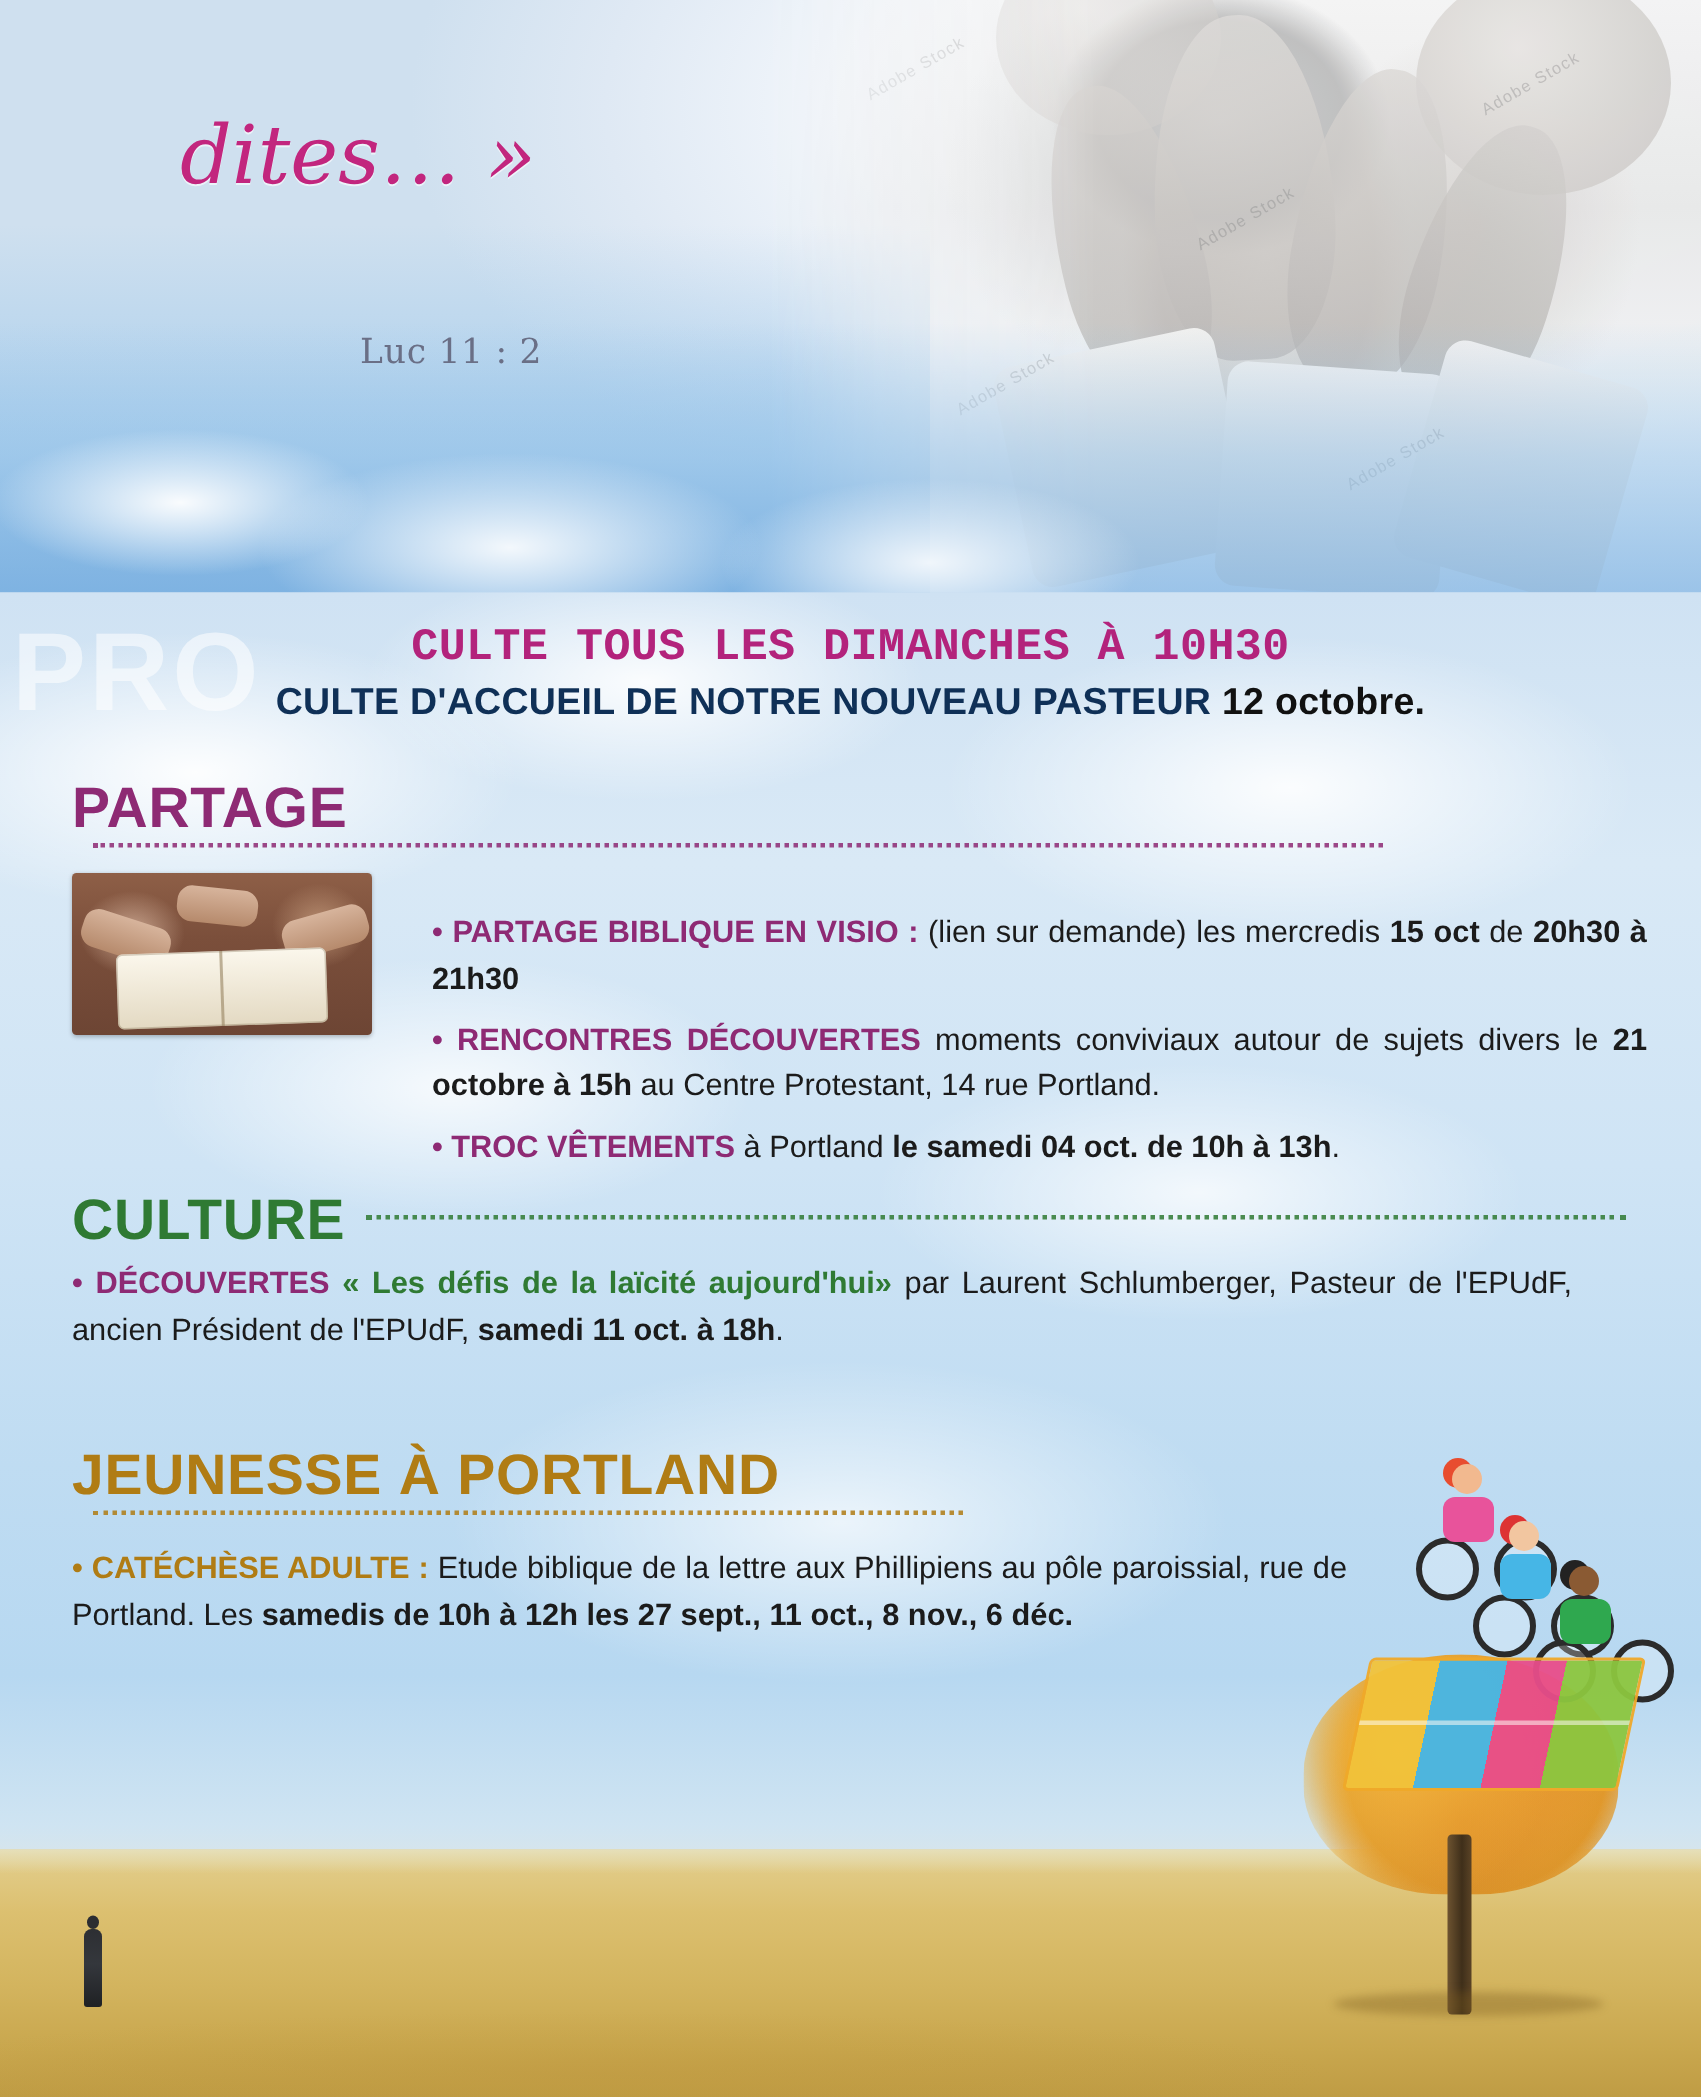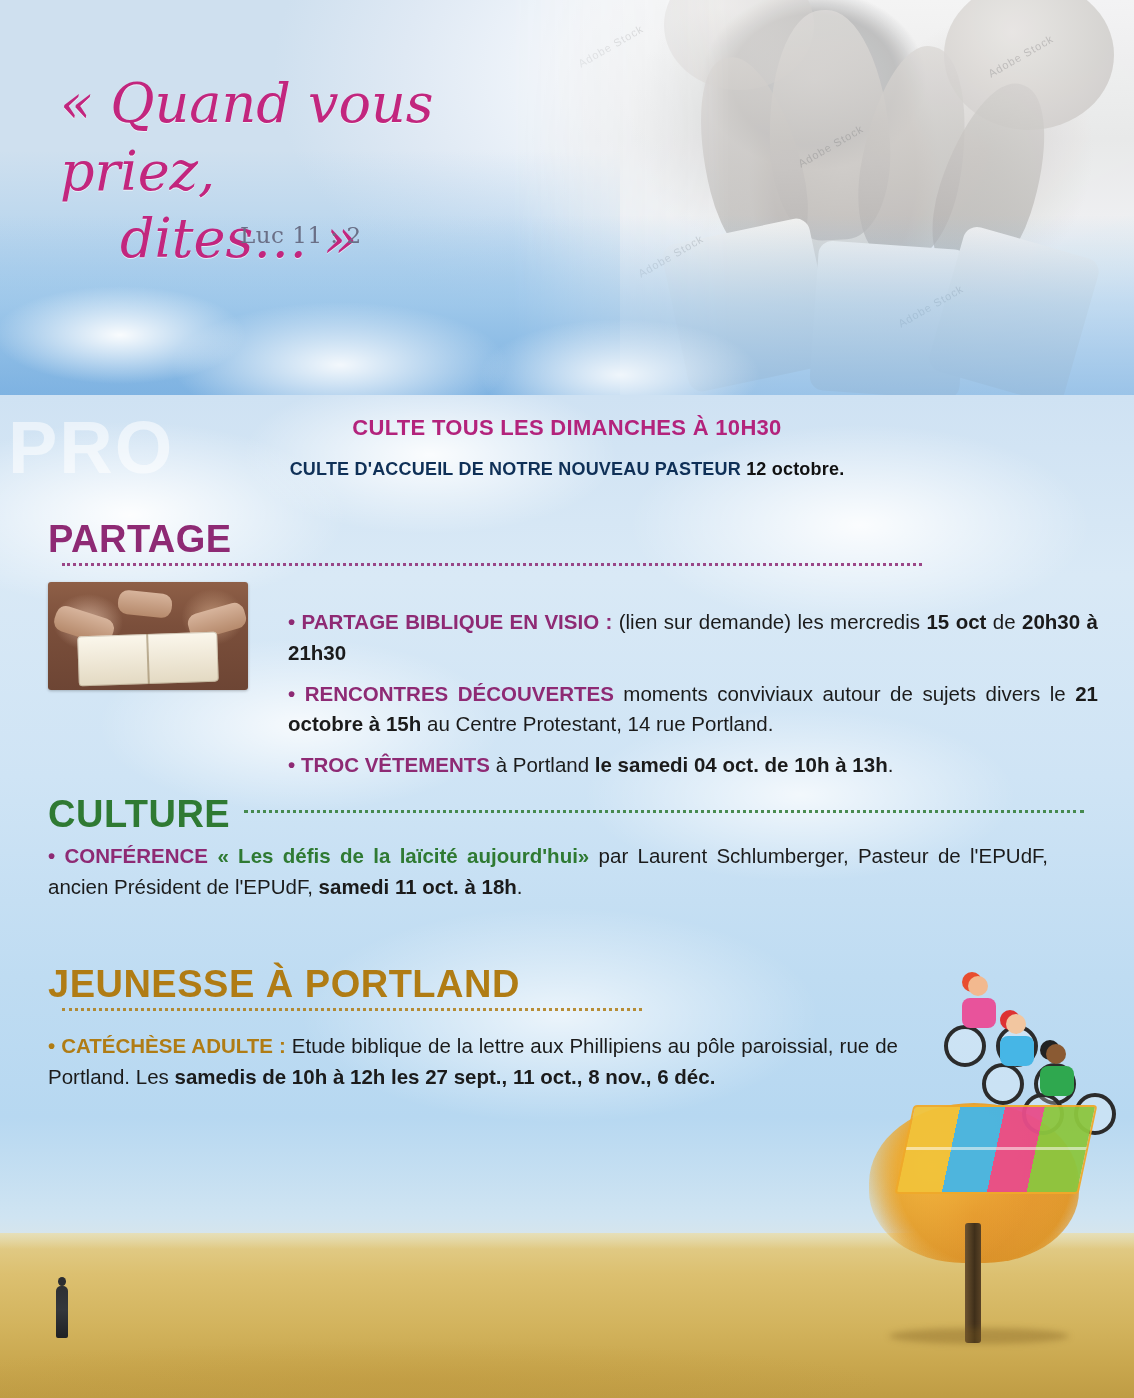--- a/index.html
+++ b/index.html
@@ -128,25 +128,25 @@
   
   .pro-wm{
     position:absolute;left:8px;top:10px;font-size:74px;font-weight:bold;
     color:rgba(255,255,255,.55);letter-spacing:2px;font-family:"Liberation Sans",sans-serif;
   }
 
   .culte{
     position:absolute;left:0;top:20px;width:1134px;text-align:center;
   }
   .culte .line1{
-    color:#b3237c;font-size:22px;font-weight:bold;letter-spacing:.3px;
-    font-family:Liberation Sans, sans-serif;
+    color:#b3237c;font-size:30px;font-weight:bold;letter-spacing:.3px;
+    font-family:Liberation Mono, monospace;
   }
   .culte .line2{
-    margin-top:18px;font-size:18px;color:#28456b;font-weight:bold;letter-spacing:.2px;text-align:center;
+    margin-top:5px;font-size:25px;color:#28456b;font-weight:bold;letter-spacing:.2px;text-align:center;
   }
   .culte .line2 .n{color:#111;}
   .culte .line2 .b{color:#0f3057;}
 
   .sec{position:absolute;}
   .sec-title{
     font-size:38px;font-weight:bold;letter-spacing:.5px;line-height:1;
     font-family:"Liberation Sans",sans-serif;white-space:nowrap;display:inline-block;vertical-align:middle;
   }
   .dots{
@@ -253,21 +253,20 @@
       <div class="sleeve s3"></div>
       <div class="wm" style="left:60px;top:40px;">Adobe Stock</div>
       <div class="wm" style="left:280px;top:140px;">Adobe Stock</div>
       <div class="wm" style="left:470px;top:50px;">Adobe Stock</div>
       <div class="wm" style="left:380px;top:300px;">Adobe Stock</div>
       <div class="wm" style="left:120px;top:250px;">Adobe Stock</div>
     </div>
     <div class="cloudband"></div>
 
     <div class="quote">
-      <span>« Quand vous priez,</span>
       <span class="l2">dites… »</span>
     </div>
     <div class="ref">Luc 11 : 2</div>
   </div>
 
   <div class="body">
     <div class="pro-wm">PRO</div>
     <div class="field"></div>
     <div class="person"></div>
     <div class="tree">
@@ -328,21 +327,21 @@
           <span class="bullet">•</span>
           <span class="pill" style="color:#8e2a74;">TROC VÊTEMENTS</span><span> à Portland </span><b>le samedi 04 oct.  de 10h à 13h</b><span>.</span>
         </p>
       </div>
     </div>
 
     <div class="sec" id="sec-culture">
       <span class="sec-title">CULTURE</span><span class="dots"></span>
       <div class="txt body-txt">
         <span class="bullet">•</span>
-        <span class="cul-strong">CONFÉRENCE</span>
+        <span class="cul-strong">DÉCOUVERTES</span>
         <span class="cul-quote">« Les défis de la laïcité aujourd'hui»</span><span> par Laurent Schlumberger, Pasteur de l'EPUdF, ancien Président de l'EPUdF, </span><b>samedi 11 oct. à 18h</b><span>.</span>
       </div>
     </div>
 
     <div class="sec" id="sec-jeunesse">
       <span class="sec-title">JEUNESSE À PORTLAND</span><span class="dots"></span>
       <div class="txt body-txt">
         <span class="j-bullet">•</span>
         <span class="j-strong">CATÉCHÈSE ADULTE :</span><span> Etude biblique de la lettre aux Phillipiens au pôle paroissial, rue de Portland. Les </span><b>samedis de 10h à 12h les 27 sept., 11 oct., 8 nov., 6 déc.</b><span></span>
       </div>

